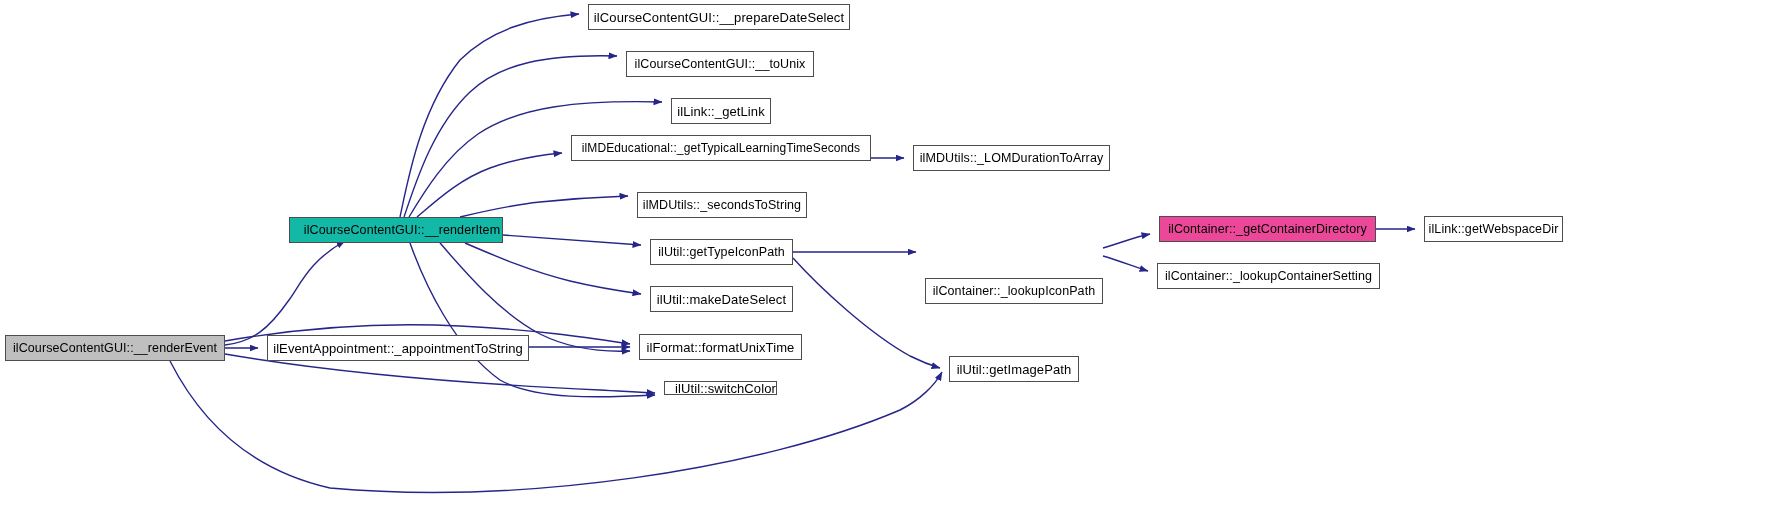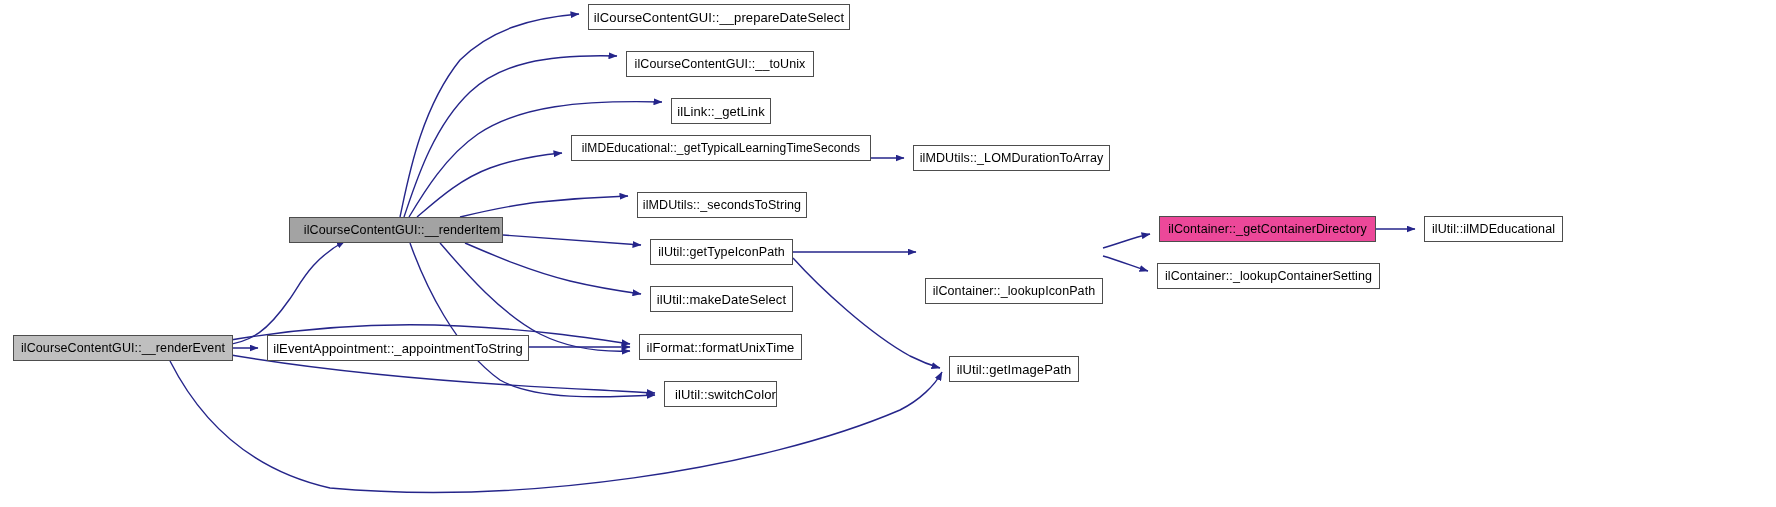--- a/index.html
+++ b/index.html
@@ -77,27 +77,27 @@
         <path d="M871,158 L904,158" fill="none" stroke="#25258a" stroke-width="1.4" marker-end="url(#arrowhead)"></path>
         <path d="M793,252 L916,252" fill="none" stroke="#25258a" stroke-width="1.4" marker-end="url(#arrowhead)"></path>
         <path d="M793,258 C820,288 870,334 910,356 C920,361 930,365 940,368" fill="none" stroke="#25258a" stroke-width="1.4" marker-end="url(#arrowhead)"></path>
         <path d="M1103,248 C1120,243 1135,237 1150,234" fill="none" stroke="#25258a" stroke-width="1.4" marker-end="url(#arrowhead)"></path>
         <path d="M1103,256 C1120,261 1135,267 1148,271" fill="none" stroke="#25258a" stroke-width="1.4" marker-end="url(#arrowhead)"></path>
         <path d="M1376,229 L1415,229" fill="none" stroke="#25258a" stroke-width="1.4" marker-end="url(#arrowhead)"></path>
       </g>
   </svg>
 
   <div id="node-layer">
-      <div class="node root" style="left: 13px; top: 335px; width: 220px; height: 26px; background: rgb(191, 191, 191); border-color: rgb(77, 77, 77); color: rgb(0, 0, 0);">
+      <div class="node root" style="left: 5px; top: 335px; width: 220px; height: 26px; background: rgb(191, 191, 191); border-color: rgb(77, 77, 77); color: rgb(0, 0, 0);">
         <span class="node-label" style="font-size: 12.5px;">ilCourseContentGUI::__renderEvent</span>
       </div>
       <div class="node" style="left: 267px; top: 335px; width: 262px; height: 26px; background: rgb(255, 255, 255); border-color: rgb(77, 77, 77); color: #000000;">
         <span class="node-label" style="font-size: 13px;">ilEventAppointment::_appointmentToString</span>
       </div>
-      <div class="node" style="left: 289px; top: 217px; width: 214px; height: 26px; background: #a3a3a3; border-color: rgb(77, 77, 77); color: rgb(0, 0, 0); padding-left: 12px;">
+      <div class="node" style="left: 289px; top: 217px; width: 214px; height: 26px; background: #14b8a6; border-color: rgb(77, 77, 77); color: rgb(0, 0, 0); padding-left: 12px;">
         <span class="node-label" style="font-size: 12.5px;">ilCourseContentGUI::__renderItem</span>
       </div>
       <div class="node" style="left: 588px; top: 4px; width: 262px; height: 26px; background: rgb(255, 255, 255); border-color: rgb(77, 77, 77); color: rgb(0, 0, 0);">
         <span class="node-label" style="font-size: 13px;">ilCourseContentGUI::__prepareDateSelect</span>
       </div>
       <div class="node" style="left: 626px; top: 51px; width: 188px; height: 26px; background: rgb(255, 255, 255); border-color: rgb(77, 77, 77); color: rgb(0, 0, 0);">
         <span class="node-label" style="font-size: 12.5px;">ilCourseContentGUI::__toUnix</span>
       </div>
       <div class="node" style="left: 671px; top: 98px; width: 100px; height: 26px; background: rgb(255, 255, 255); border-color: rgb(77, 77, 77); color: rgb(0, 0, 0);">
         <span class="node-label" style="font-size: 13px;">ilLink::_getLink</span>
@@ -110,36 +110,36 @@
       </div>
       <div class="node" style="left: 650px; top: 239px; width: 143px; height: 26px; background: rgb(255, 255, 255); border-color: rgb(77, 77, 77); color: rgb(0, 0, 0);">
         <span class="node-label" style="font-size: 12.5px;">ilUtil::getTypeIconPath</span>
       </div>
       <div class="node" style="left: 650px; top: 286px; width: 143px; height: 26px; background: rgb(255, 255, 255); border-color: rgb(77, 77, 77); color: rgb(0, 0, 0);">
         <span class="node-label" style="font-size: 13px;">ilUtil::makeDateSelect</span>
       </div>
       <div class="node" style="left: 639px; top: 334px; width: 163px; height: 26px; background: rgb(255, 255, 255); border-color: rgb(77, 77, 77); color: rgb(0, 0, 0);">
         <span class="node-label" style="font-size: 13px;">ilFormat::formatUnixTime</span>
       </div>
-      <div class="node" style="left: 664px; top: 381px; width: 113px; height: 26px; background: rgb(255, 255, 255); border-color: rgb(77, 77, 77); color: rgb(0, 0, 0); padding-left: 10px;">
+      <div class="node" style="left: 664px; top: 381px; width: 113px; height: 14px; background: rgb(255, 255, 255); border-color: rgb(77, 77, 77); color: rgb(0, 0, 0); padding-left: 10px;">
         <span class="node-label" style="font-size: 13px;">ilUtil::switchColor</span>
       </div>
       <div class="node" style="left: 913px; top: 145px; width: 197px; height: 26px; background: rgb(255, 255, 255); border-color: rgb(77, 77, 77); color: rgb(0, 0, 0);">
         <span class="node-label" style="font-size: 12.5px;">ilMDUtils::_LOMDurationToArray</span>
       </div>
       <div class="node" style="left: 925px; top: 239px; width: 178px; height: 26px; background: rgb(255, 255, 255); border-color: rgb(77, 77, 77); color: rgb(0, 0, 0); margin-top: 39px;">
         <span class="node-label" style="font-size: 12.5px;">ilContainer::_lookupIconPath</span>
       </div>
       <div class="node" style="left: 949px; top: 356px; width: 130px; height: 26px; background: rgb(255, 255, 255); border-color: rgb(77, 77, 77); color: rgb(0, 0, 0);">
         <span class="node-label" style="font-size: 13px;">ilUtil::getImagePath</span>
       </div>
       <div class="node" style="left: 1159px; top: 216px; width: 217px; height: 26px; background: #ec4899; border-color: rgb(77, 77, 77); color: rgb(0, 0, 0);">
         <span class="node-label" style="font-size: 12.5px;">ilContainer::_getContainerDirectory</span>
       </div>
       <div class="node" style="left: 1157px; top: 263px; width: 223px; height: 26px; background: rgb(255, 255, 255); border-color: rgb(77, 77, 77); color: rgb(0, 0, 0);">
         <span class="node-label" style="font-size: 12.5px;">ilContainer::_lookupContainerSetting</span>
       </div>
       <div class="node" style="left: 1424px; top: 216px; width: 139px; height: 26px; background: rgb(255, 255, 255); border-color: rgb(77, 77, 77); color: rgb(0, 0, 0);">
-        <span class="node-label" style="font-size: 12.5px;">ilUtil::ilMDEducational</span>
+        <span class="node-label" style="font-size: 12.5px;">ilLink::getWebspaceDir</span>
       </div>
     </div>
 
 </div>
 
 </body></html>

